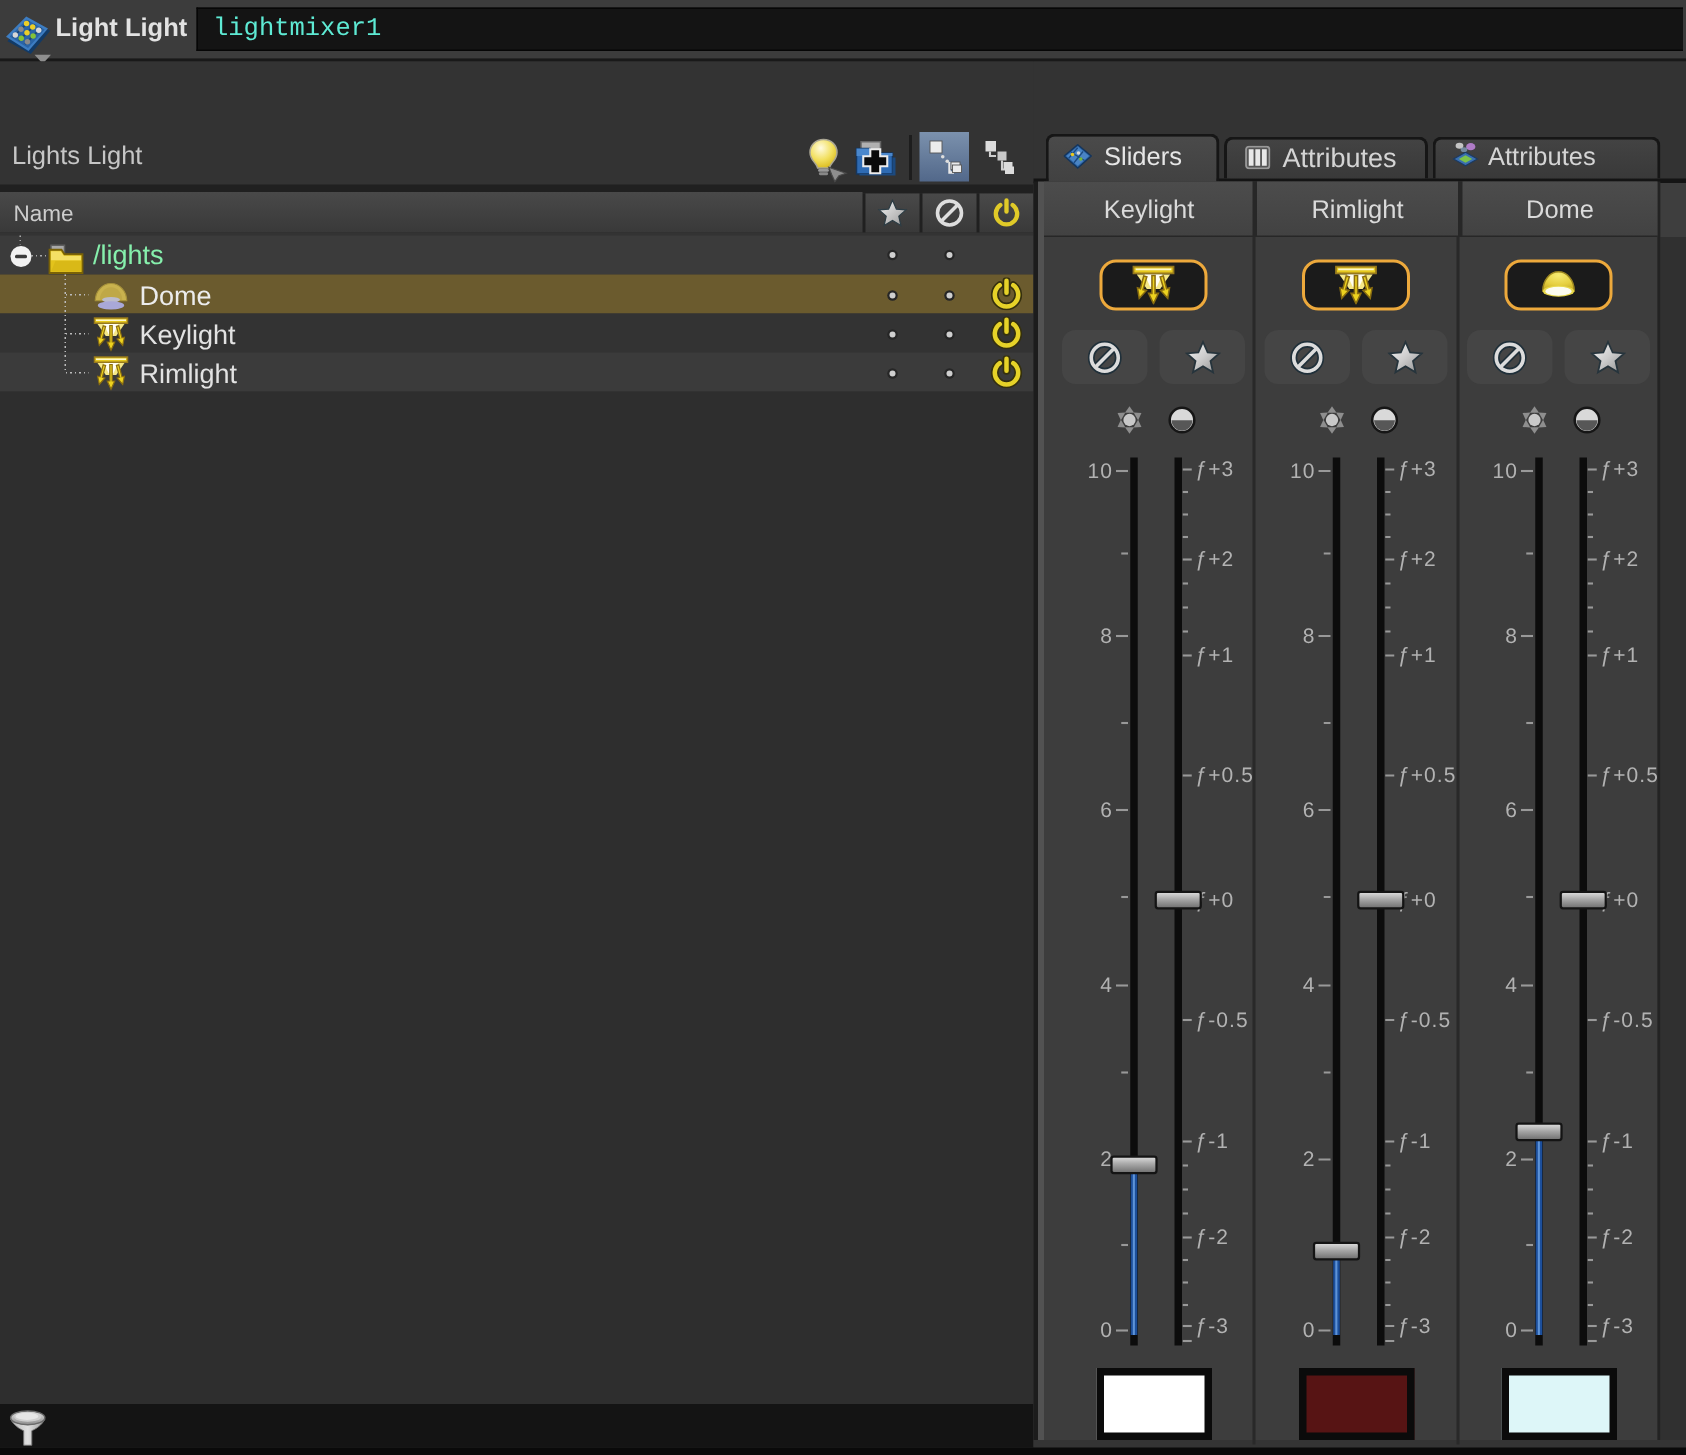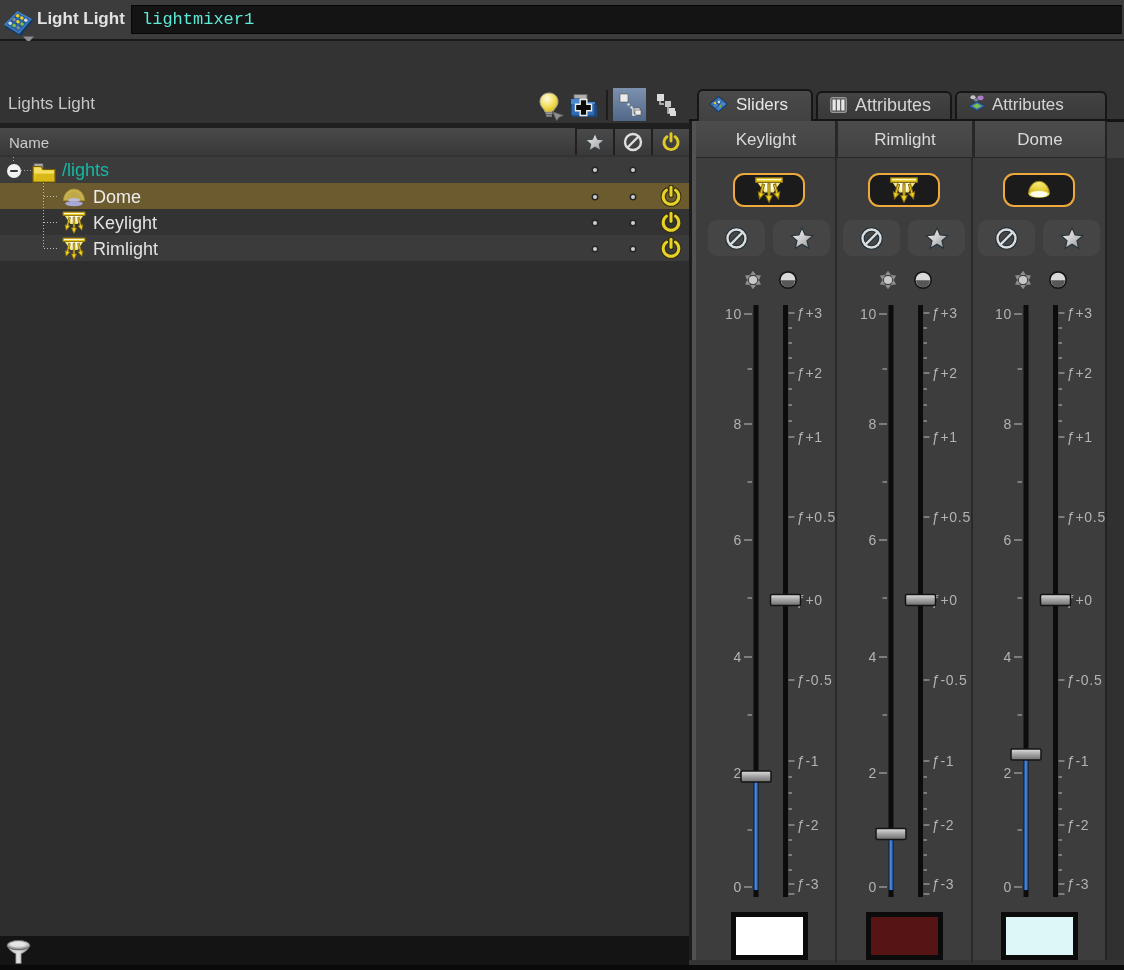--- a/index.html
+++ b/index.html
@@ -137,21 +137,21 @@
   <circle cx="8" cy="8" r="7" fill="#f2f2f2"></circle>
   <rect x="4" y="6.9" width="8" height="2.2" rx="1" fill="#3a3a3a"></rect>
 </svg>
 
 <svg class="abs" style="left:31px;top:161px;" width="26" height="23" viewBox="0 0 26 23">
   <path d="M3 2.5 L12 2.5 L12 8 L3 8 Z" fill="#a8a8a8" stroke="#5f5f5f" stroke-width="1"></path>
   <path d="M2 5.5 L10 5.5 L12 8.5 L24 8.5 L24 21 L2 21 Z" fill="#e3c31c" stroke="#7a6206" stroke-width="1.2"></path>
   <path d="M3 6.5 L9.5 6.5 L11.5 9.5 L23 9.5 L23 12.5 L3 12.5 Z" fill="#f4e065"></path>
   <path d="M6 13 L23 13 L23 20 L3 20 Z" fill="#d9b917"></path>
 </svg>
-<div class="abs" style="left:62px;top:160px;font-size:18px;color:#14b8a6;">/lights</div>
+<div class="abs" style="left:62px;top:160px;font-size:18px;color:#86efac;">/lights</div>
 
 <svg class="abs" style="left:62px;top:187px;" width="24" height="20" viewBox="0 0 24 20">
   <path d="M1.5 13.5 A10.5 11.5 0 0 1 22.5 13.5 Z" fill="#c9b24e" stroke="#a5903a" stroke-width="0.8"></path>
   <path d="M4.5 13 A7.5 8.5 0 0 1 19.5 13 Z" fill="#bfa847"></path>
   <ellipse cx="12" cy="12.9" rx="6" ry="1.9" fill="#bcbccc"></ellipse>
   <ellipse cx="12" cy="16.6" rx="8.8" ry="2.7" fill="#a9a8d8"></ellipse>
 </svg>
 <div class="abs" style="left:93px;top:187px;font-size:18px;color:#ececec;">Dome</div>
 
 <svg class="abs" style="left:61px;top:211px;" width="26" height="25" viewBox="0 0 26 25">

